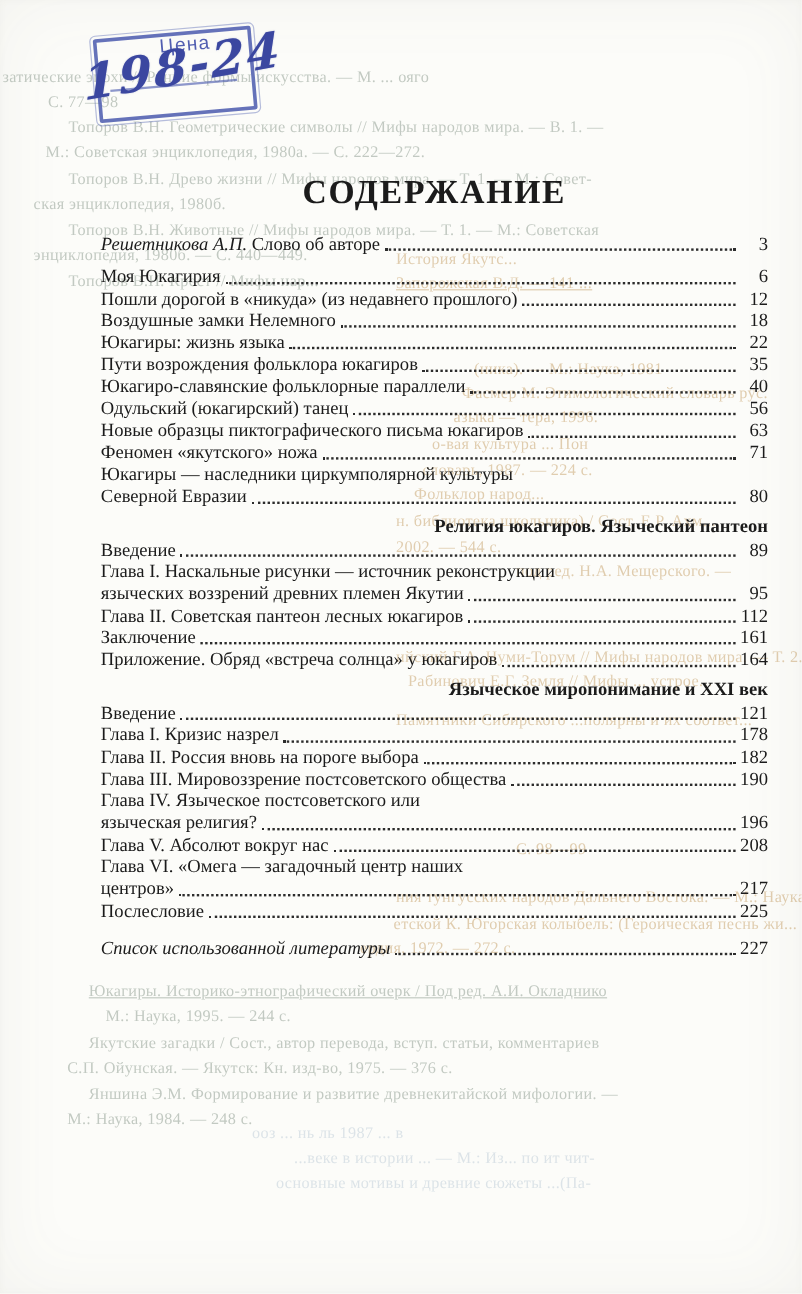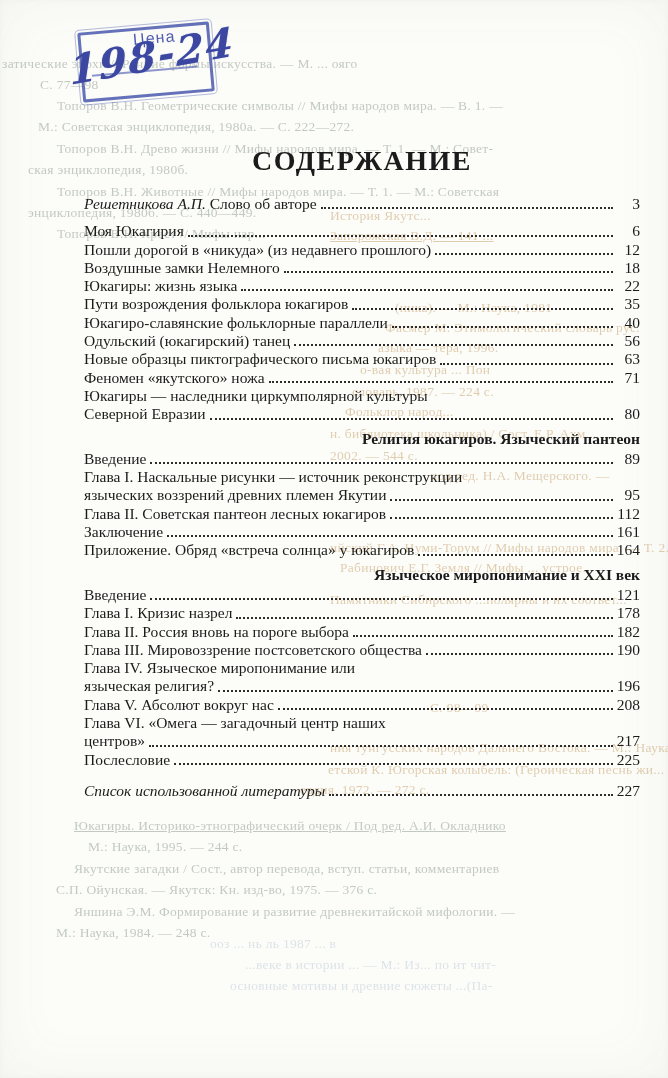--- a/index.html
+++ b/index.html
@@ -224,21 +224,21 @@
           <span class="txt">Глава II. Россия вновь на пороге выбора</span>
           <span class="leader"></span>
           <span class="pg">182</span>
         </div>
         <div class="row">
           <span class="txt">Глава III. Мировоззрение постсоветского общества</span>
           <span class="leader"></span>
           <span class="pg">190</span>
         </div>
         <div class="row">
-          <span class="txt">Глава IV. Языческое миропонимание или</span>
+          <span class="txt">Глава IV. Языческое постсоветского или</span>
         </div>
         <div class="row">
           <span class="txt">языческая религия?</span>
           <span class="leader"></span>
           <span class="pg">196</span>
         </div>
         <div class="row">
           <span class="txt">Глава V. Абсолют вокруг нас</span>
           <span class="leader"></span>
           <span class="pg">208</span>

